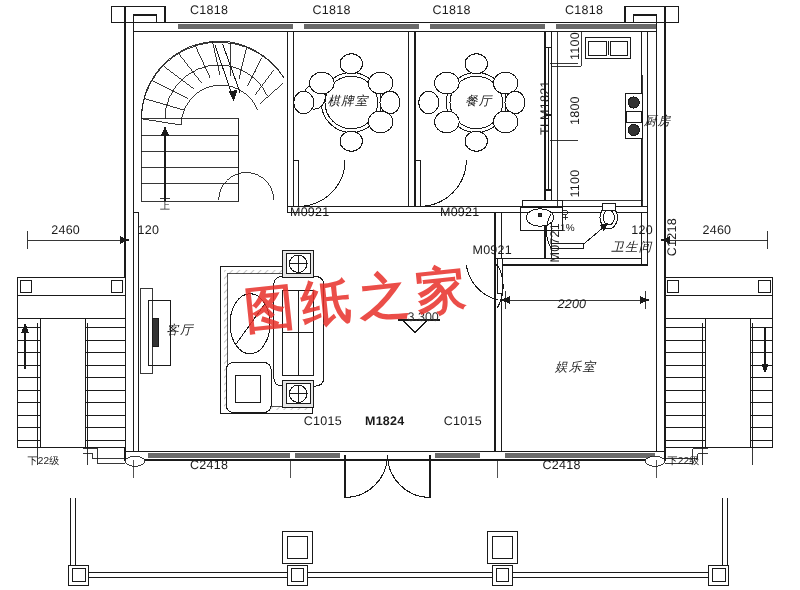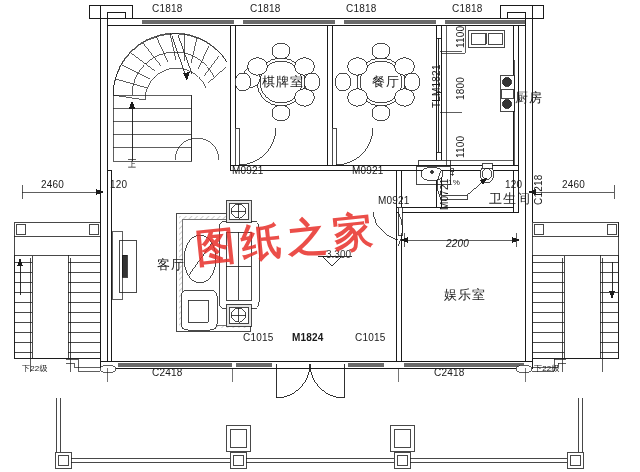--- a/index.html
+++ b/index.html
@@ -10,21 +10,21 @@
     color:#000;
   }
   #stage{position:relative;width:640px;height:472px;background:#fff;}
   #stage svg{position:absolute;left:0;top:0;}
   .lbl{
     position:absolute;
     font-family:"Liberation Sans","DejaVu Sans",sans-serif;
     font-size:10px;line-height:10px;color:#1a1a1a;
     white-space:nowrap;letter-spacing:0.2px;
   }
-  .lbl.room{font-size:13px;letter-spacing:1px;}
+  .lbl.room{font-size:10px;letter-spacing:1px;font-style:italic;}
   .lbl.dim{font-size:10px;}
   .lbl.small{font-size:8px;}
   .vert{transform-origin:0 0;transform:rotate(-90deg);}
   .wm{
     position:absolute;
     color:#e8302a;opacity:.85;
     font-size:40px;font-weight:bold;
     font-family:"DejaVu Sans",sans-serif;
     letter-spacing:6px;white-space:nowrap;
     transform:rotate(-6deg);
@@ -449,21 +449,21 @@
         <line x1="525" y1="368" x2="525" y2="382"></line>
       </g>
 
     </g>
   </svg>
 
   <div class="lbl room" style="left:262px;top:77px;">棋牌室</div>
   <div class="lbl room" style="left:372px;top:77px;">餐厅</div>
   <div class="lbl room" style="left:483px;top:93px;margin-left:32px;">厨房</div>
   <div class="lbl room" style="left:457px;top:194px;margin-left:32px;">卫生间</div>
-  <div class="lbl room" style="left:133px;top:260px;margin-left:24px;">客厅</div>
+  <div class="lbl room" style="left:133px;top:260px;">客厅</div>
   <div class="lbl room" style="left:444px;top:290px;">娱乐室</div>
 
   <div class="lbl" style="left:152px;top:4px;">C1818</div>
   <div class="lbl" style="left:250px;top:4px;">C1818</div>
   <div class="lbl" style="left:346px;top:4px;">C1818</div>
   <div class="lbl" style="left:452px;top:4px;">C1818</div>
 
   <div class="lbl vert" style="left:534px;top:205px;">C1218</div>
 
   <div class="lbl" style="left:152px;top:368px;">C2418</div>

